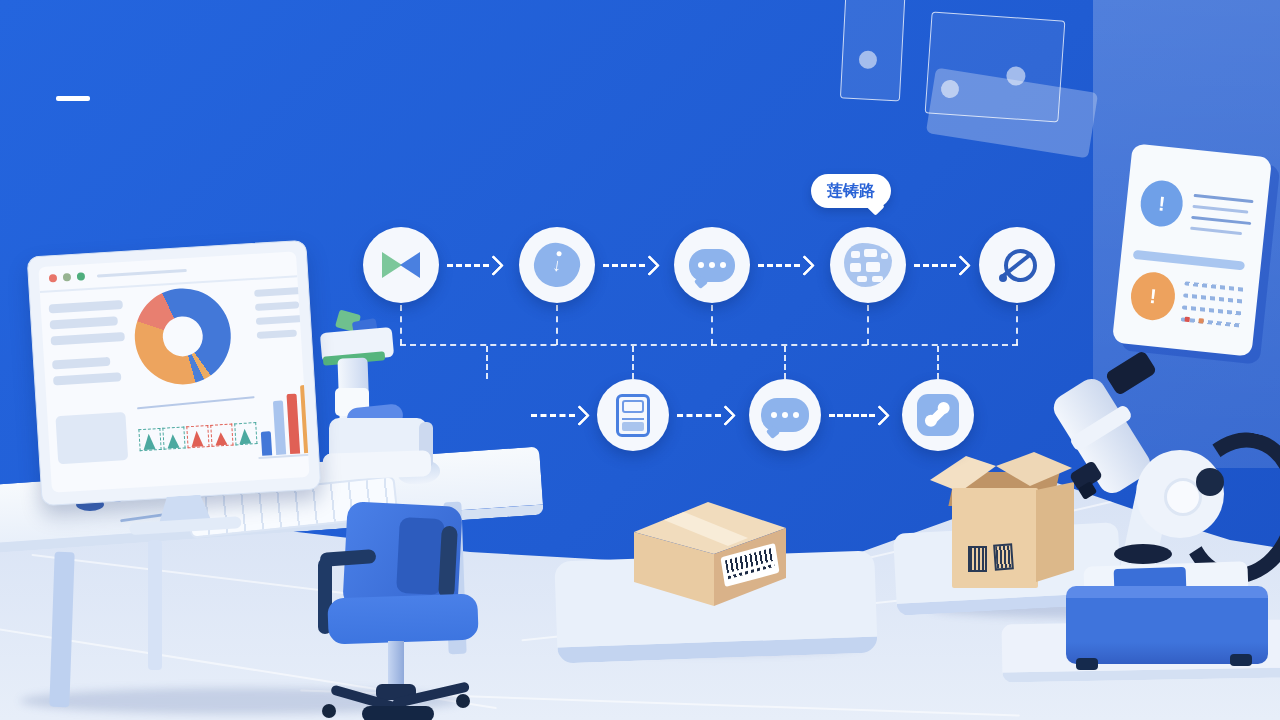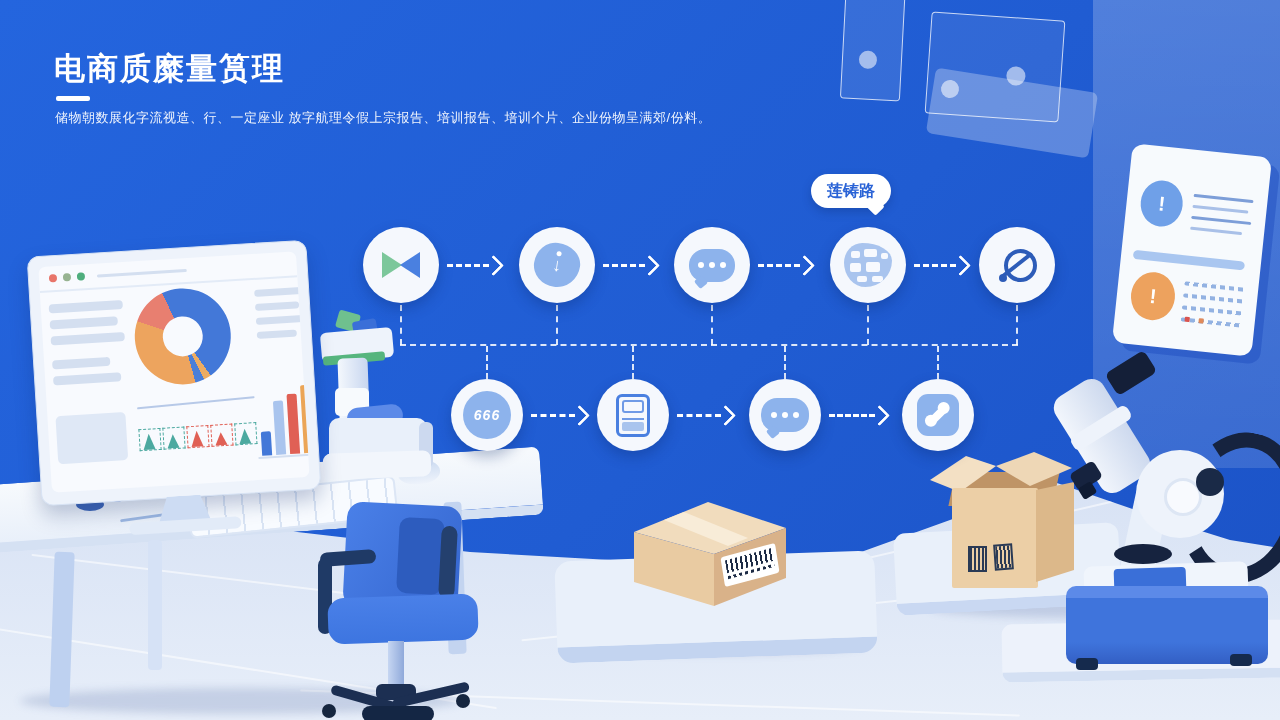--- a/index.html
+++ b/index.html
@@ -342,23 +342,20 @@
     </div>
   </div>
   <div class="node" style="left:979px;top:227px;">
     <div class="scope">
       <div class="ring"></div>
         <div class="slash"></div>
         <div class="hdot"></div>
     </div>
   </div>
 
-  <div class="node sm" style="left:451px;top:379px;">
-    <div class="g666">666</div>
-  </div>
   <div class="node sm" style="left:597px;top:379px;">
     <div class="doc">
         <div class="t"></div>
         <div class="l"></div>
         <div class="b"></div>
       </div>
   </div>
   <div class="node sm" style="left:749px;top:379px;">
     <div class="chaticon" style="width:48px;height:34px;">
         <span class="d"></span>
@@ -374,17 +371,15 @@
           <i class="e2"></i>
         </div>
     </div>
   </div>
 
   <div class="sbubble" style="left:811px;">
     <span>莲铸路</span>
     <div class="tail" style="left:58px;"></div>
   </div>
 
-  <div class="abs title">电商质糜量筼理</div>
   <div class="abs underline"></div>
-  <div class="abs subtitle">储物朝数展化字流视造、行、一定座业 放字航理令假上宗报告、培训报告、培训个片、企业份物呈满郊/份料。</div>
 
 </div>
 
 </body></html>

